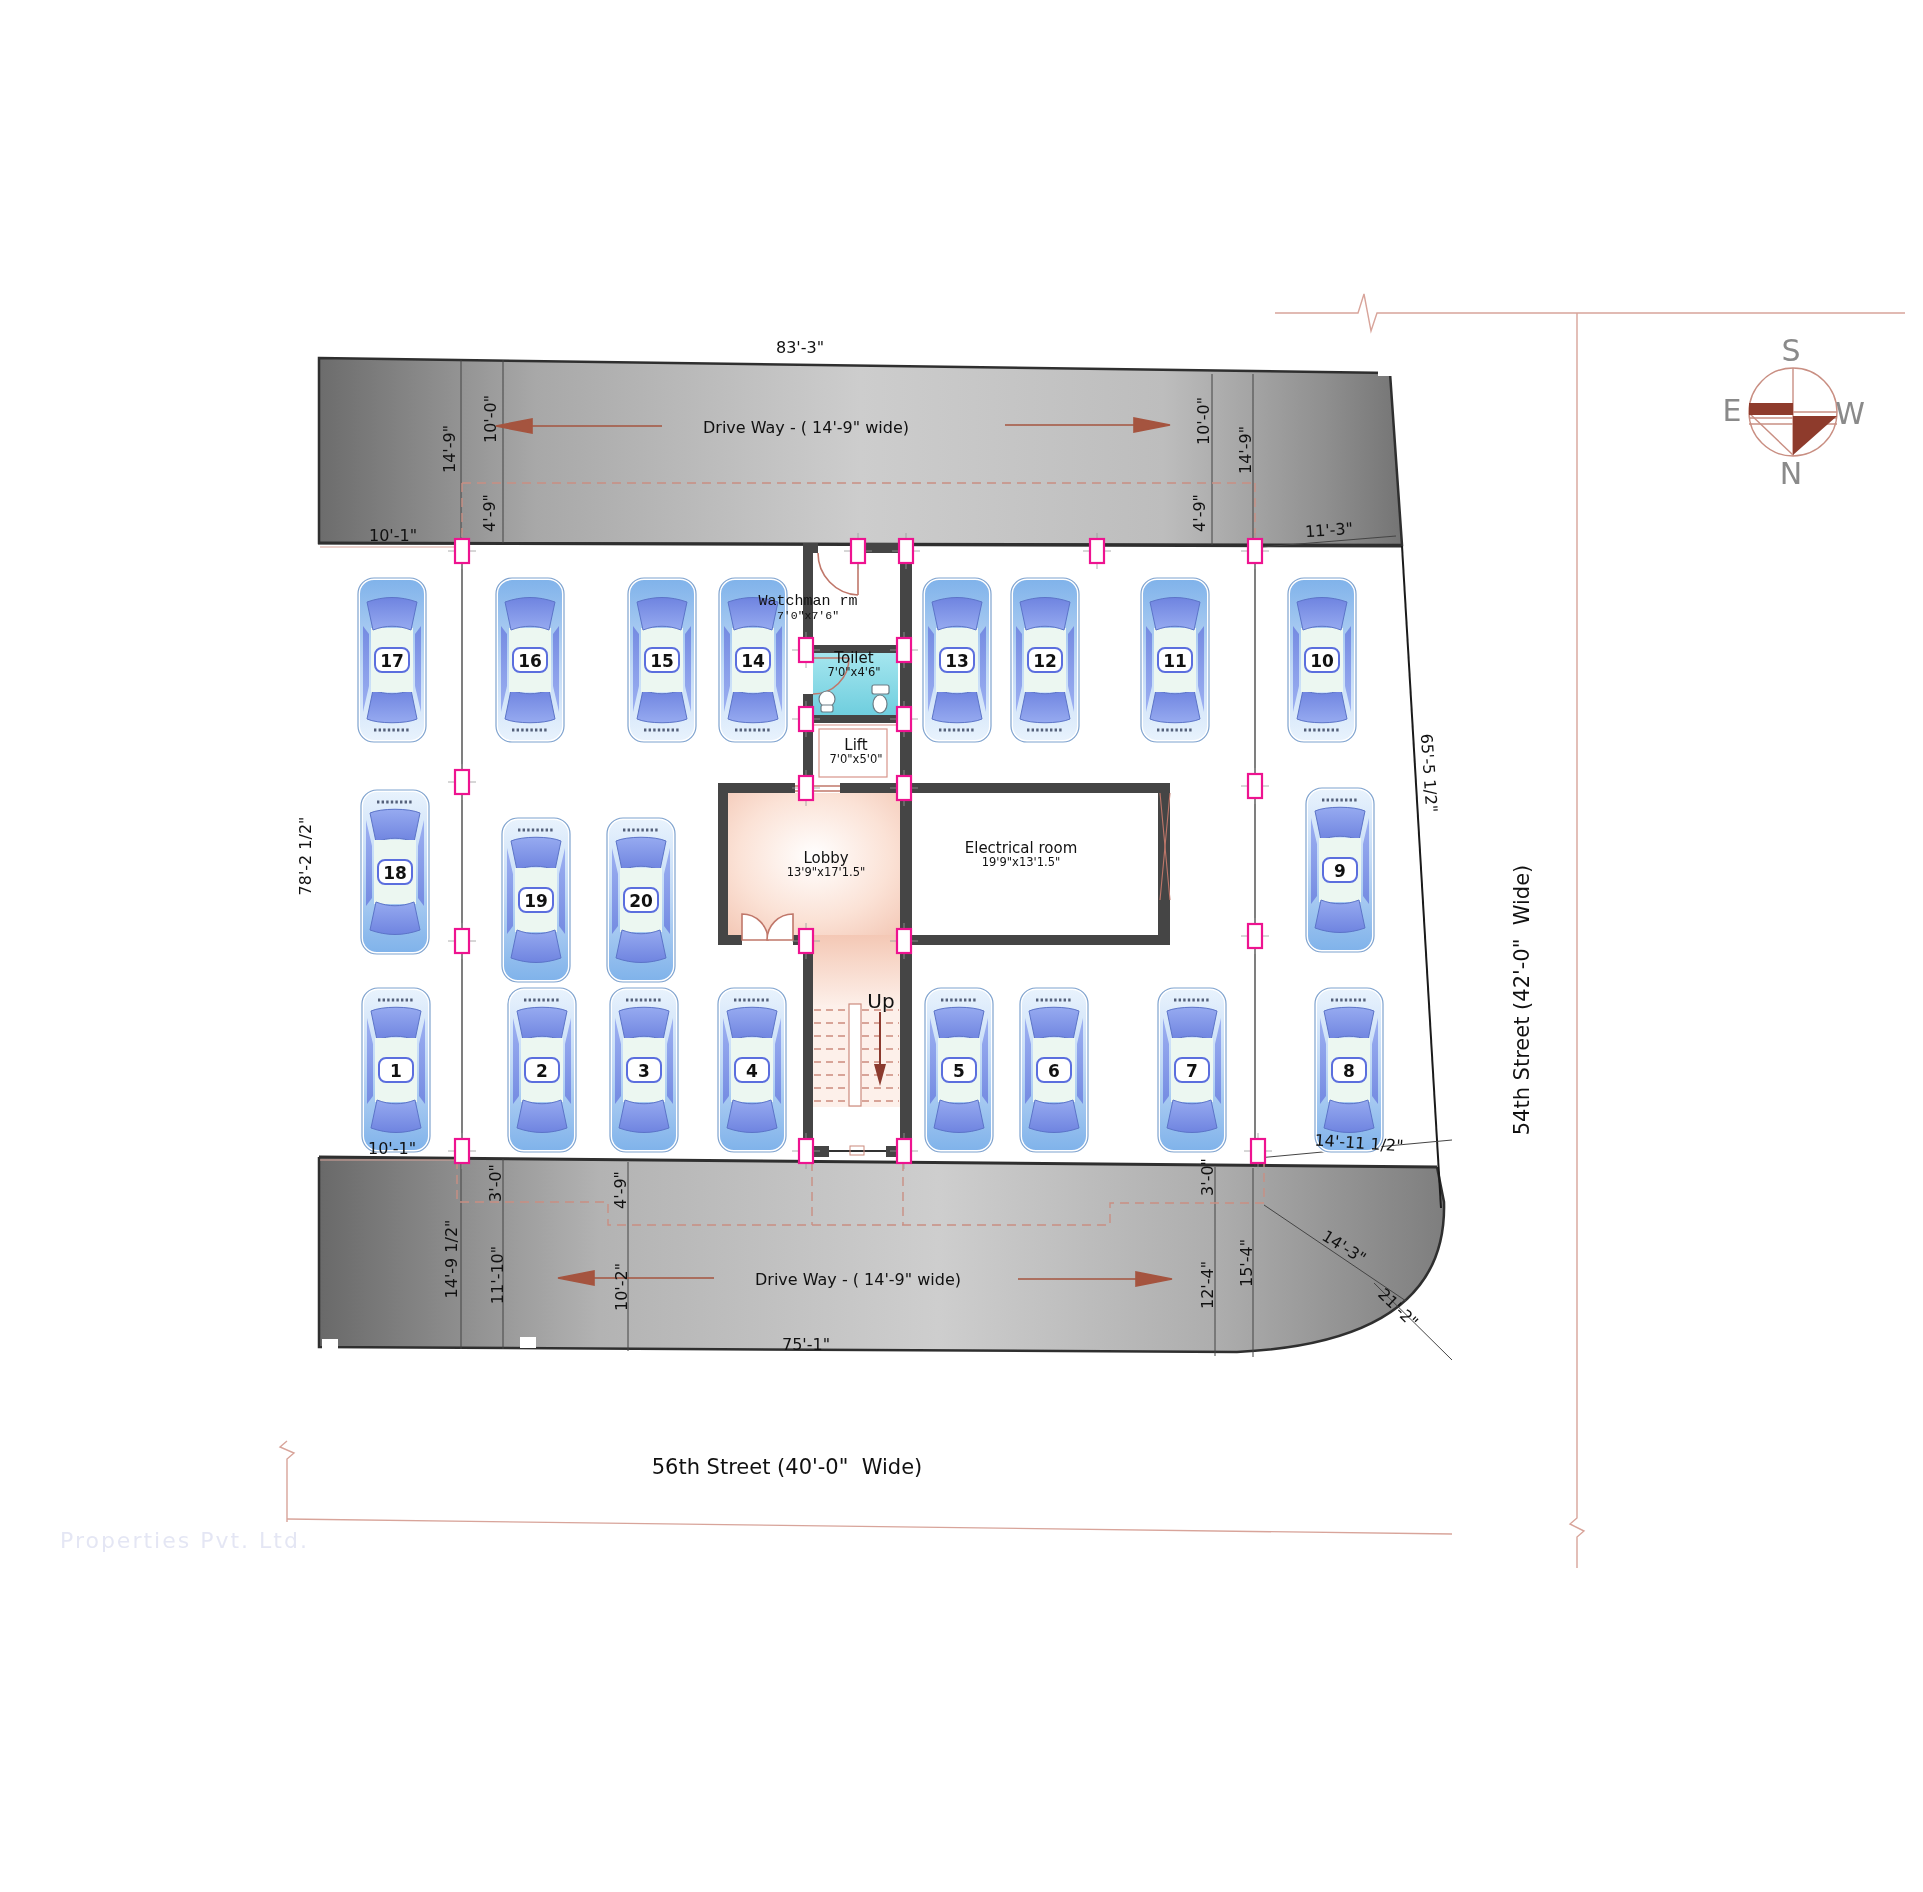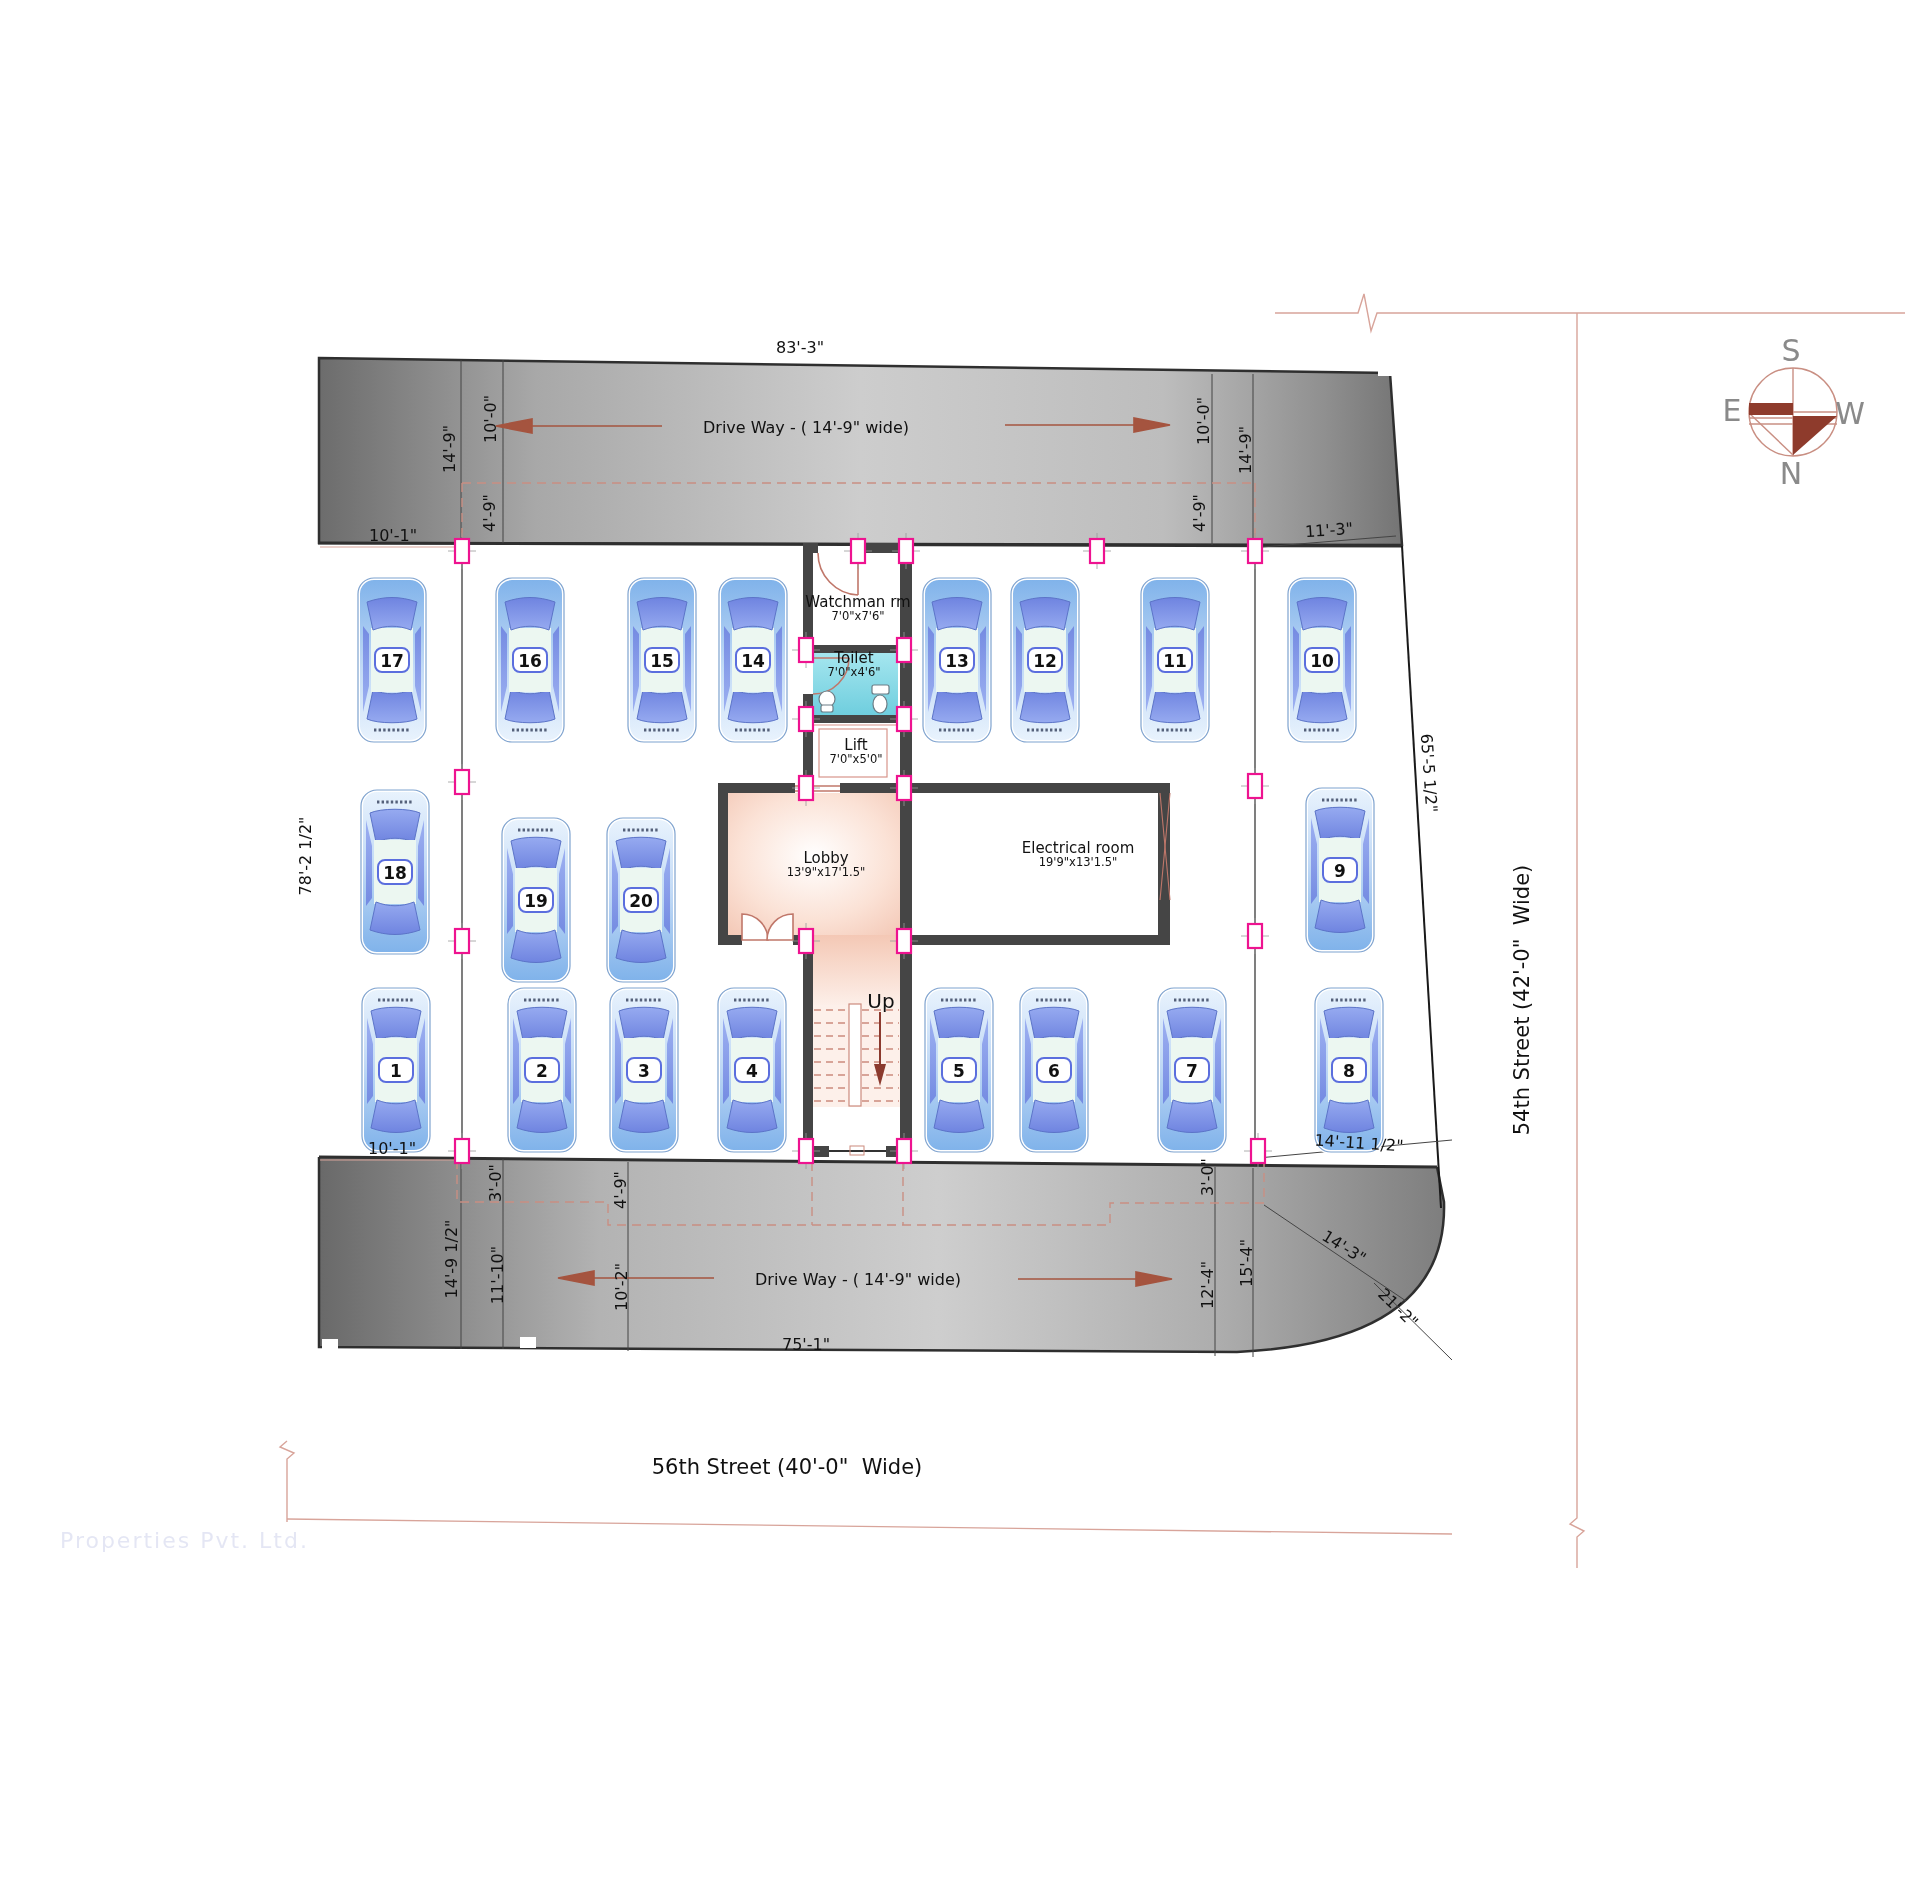--- a/index.html
+++ b/index.html
@@ -633,35 +633,35 @@
       <div class="lbl dim z5" style="left: 451px; top: 1259px; transform: translate(-50%, -50%) rotate(-90deg);">14'-9 1/2"</div>
       <div class="lbl dim z5" style="left: 497px; top: 1275px; transform: translate(-50%, -50%) rotate(-90deg);">11'-10"</div>
       <div class="lbl dim z5" style="left: 621px; top: 1287px; transform: translate(-50%, -50%) rotate(-90deg);">10'-2"</div>
       <div class="lbl dim z5" style="left: 1207px; top: 1177px; transform: translate(-50%, -50%) rotate(-90deg);">3'-0"</div>
       <div class="lbl dim z5" style="left: 1207px; top: 1285px; transform: translate(-50%, -50%) rotate(-90deg);">12'-4"</div>
       <div class="lbl dim z5" style="left: 1246px; top: 1263px; transform: translate(-50%, -50%) rotate(-90deg);">15'-4"</div>
       <div class="lbl dim z5" style="left: 1344px; top: 1247px; transform: translate(-50%, -50%) rotate(32deg);">14'-3"</div>
       <div class="lbl dim z5" style="left: 1398px; top: 1308px; transform: translate(-50%, -50%) rotate(44deg);">21'-2"</div>
       <div class="lbl dim z5" style="left: 1359px; top: 1143px; transform: translate(-50%, -50%) rotate(4deg);">14'-11 1/2"</div>
       <div class="lbl dim z5" style="left: 806px; top: 1344px; transform: translate(-50%, -50%) rotate(0deg);">75'-1"</div>
-      <div class="room z5" style="left: 858px; top: 608px;">
+      <div class="room z5" style="left: 808px; top: 608px; font-family: Liberation Mono, monospace;">
         <span class="rname">Watchman rm</span>
         <span class="rsize">7'0"x7'6"</span>
       </div>
       <div class="room z5" style="left: 854px; top: 664px;">
         <span class="rname">Toilet</span>
         <span class="rsize">7'0"x4'6"</span>
       </div>
       <div class="room z5" style="left: 856px; top: 751px;">
         <span class="rname">Lift</span>
         <span class="rsize">7'0"x5'0"</span>
       </div>
       <div class="room z5" style="left: 826px; top: 864px;">
         <span class="rname">Lobby</span>
         <span class="rsize">13'9"x17'1.5"</span>
       </div>
-      <div class="room z5" style="left: 1078px; top: 854px;">
+      <div class="room z5" style="left: 1021px; top: 854px;">
         <span class="rname">Electrical room</span>
         <span class="rsize">19'9"x13'1.5"</span>
       </div>
     </div>
 
 </div>
 
 </body></html>

